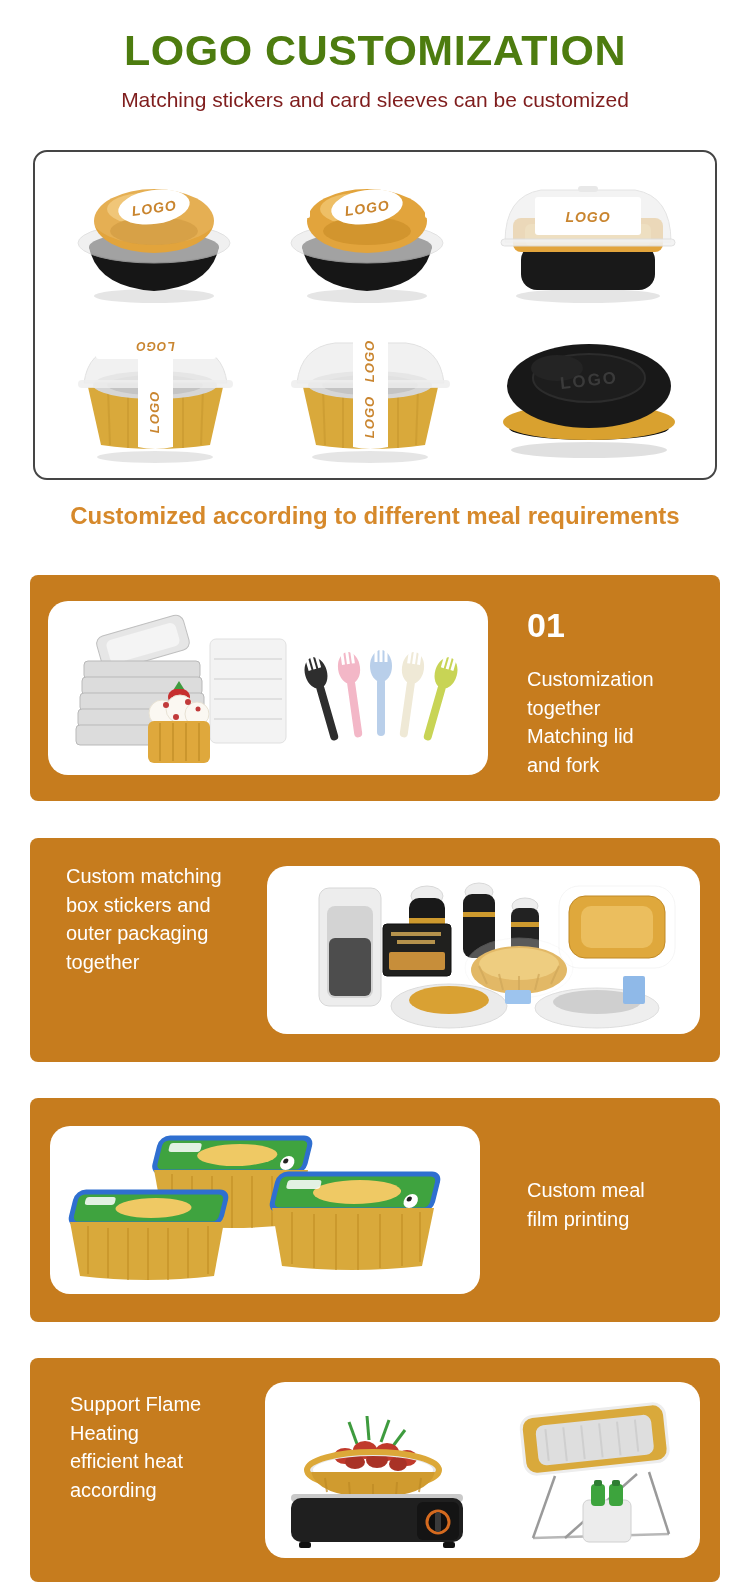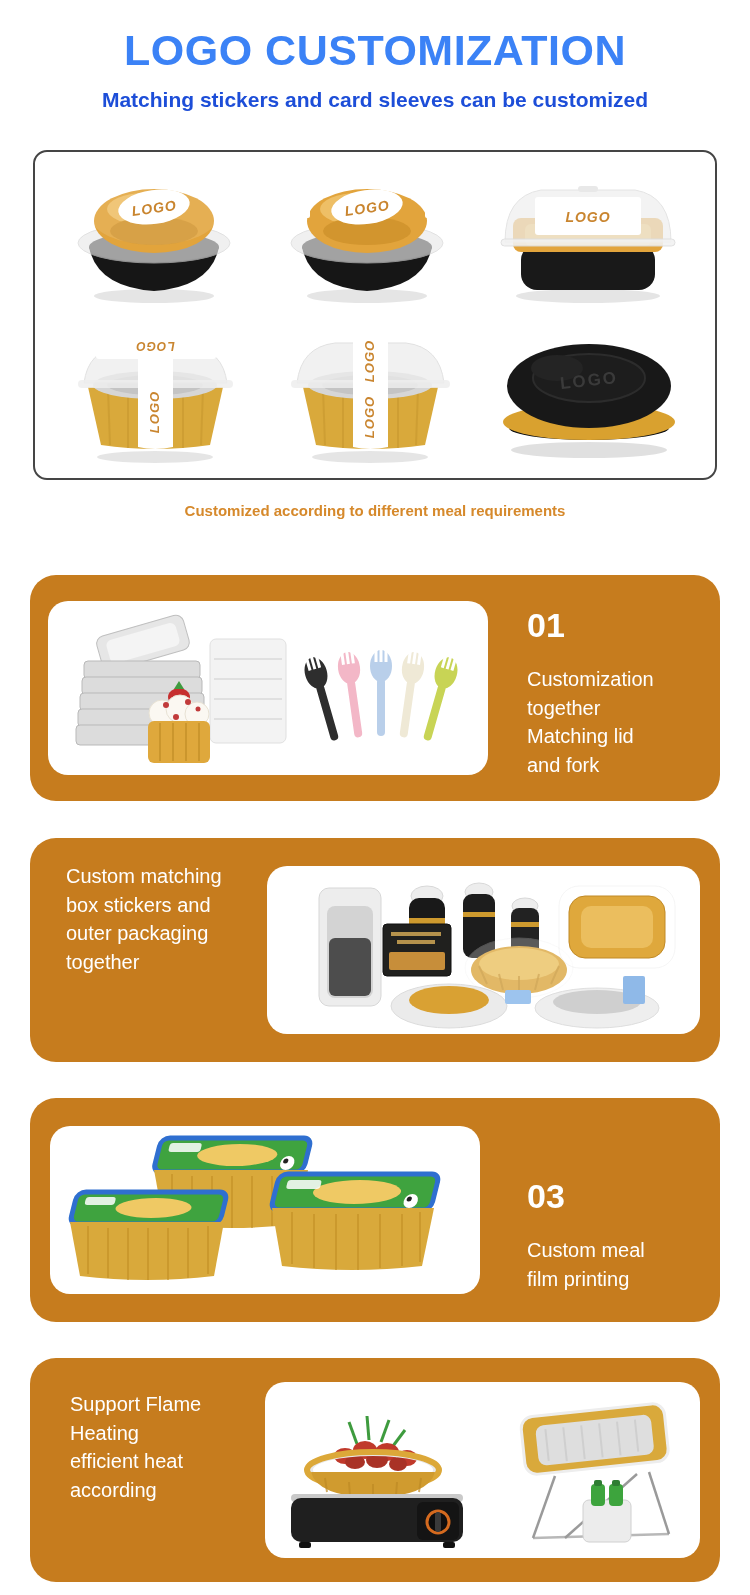--- a/index.html
+++ b/index.html
@@ -1,33 +1,33 @@
 <!DOCTYPE html>
 <html><head>
 <meta charset="utf-8">
 <style>
   html,body{margin:0;padding:0;background:#ffffff;}
   body{font-family:"Liberation Sans",sans-serif;}
   .page{position:relative;width:750px;height:1595px;background:#fff;overflow:hidden;}
 
   .title{position:absolute;top:26px;left:0;width:100%;text-align:center;
-         font-size:43px;font-weight:800;color:#3b82f6;letter-spacing:.5px;}
+         font-size:43px;font-weight:800;color:#4d7c0f;letter-spacing:.5px;}
   .subtitle{position:absolute;top:88px;left:0;width:100%;text-align:center;
-         font-size:21px;font-weight:700;color:#1d4ed8;}
+         font-size:21px;font-weight:400;color:#7f1d1d;}
 
   .panel{position:absolute;left:33px;top:150px;width:684px;height:330px;
          border:2px solid #454545;border-radius:14px;box-sizing:border-box;
          background:#fff;display:flex;flex-direction:column;justify-content:space-evenly;
          padding:2px 4px;}
   .prow{display:flex;justify-content:space-evenly;align-items:center;}
 
   .midhead{position:absolute;top:502px;left:0;width:100%;text-align:center;
-         font-size:15px;font-weight:700;color:#D6892B;}
-
-  .feature{position:absolute;left:30px;width:690px;background:#C67C1E;border-radius:26px;}
+         font-size:24px;font-weight:700;color:#D6892B;}
+
+  .feature{position:absolute;left:30px;width:690px;background:#C67C1E;border-radius:8px;}
   .f1{top:575px;height:226px}
   .f2{top:838px;height:224px}
   .f3{top:1098px;height:224px}
   .f4{top:1358px;height:224px}
 
   .card{position:absolute;background:#fff;border-radius:20px;overflow:hidden;}
   .f1 .card{left:18px;top:26px;width:440px;height:174px}
   .f2 .card{left:237px;top:28px;width:433px;height:168px}
   .f3 .card{left:20px;top:28px;width:430px;height:168px}
   .f4 .card{left:235px;top:24px;width:435px;height:176px}
@@ -302,21 +302,20 @@
             <rect x="28" y="8" width="34" height="9" rx="3" fill="#FFFFFF" opacity="0.85"></rect>
             <circle cx="156" cy="29" r="7" fill="#FFFFFF"></circle>
               <circle cx="154" cy="27" r="2.5" fill="#222222"></circle>
           </g>
           <path d="M10,36 L172,36 L160,94 Q90,102 20,94 Z" fill="#D9A93B"></path>
           <path d="M30,40 V92 M52,42 V96 M74,42 V98 M96,42 V98 M118,42 V96 M140,42 V94 M158,40 V90" stroke="#C28F25" stroke-width="2" opacity="0.6"></path>
         </g>
       </svg>
     </div>
     <div class="txt">
-      <div class="num">03</div>
       <div class="line">Custom meal</div>
       <div class="line">film printing</div>
     </div>
   </div>
 
   <div class="feature f4">
     <div class="txt">
       <div class="line">Support Flame</div>
       <div class="line">Heating</div>
       <div class="line">efficient heat</div>

